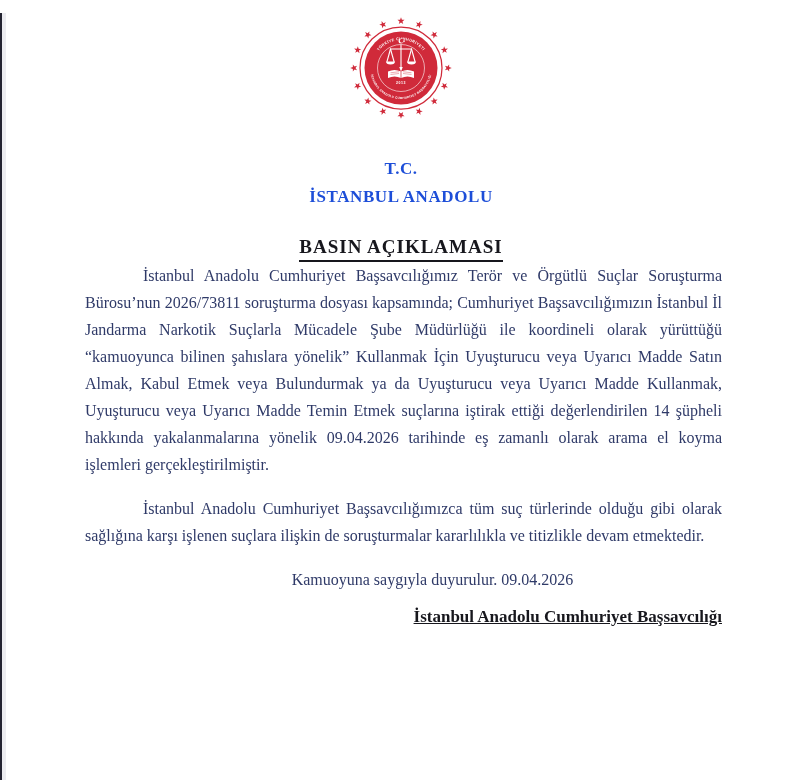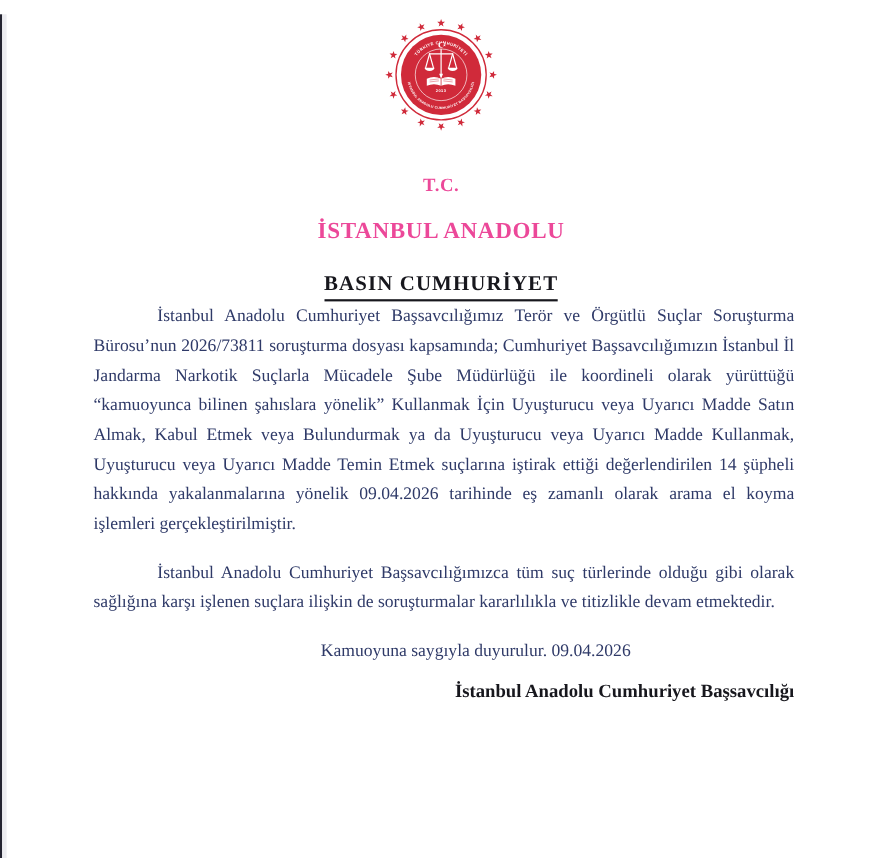--- a/index.html
+++ b/index.html
@@ -22,25 +22,25 @@
 
   .seal-wrap {
     width: 110px; height: 110px;
     margin: 13px auto 0 auto;
   }
   .seal-wrap svg { display: block; width: 110px; height: 110px; }
 
   .heading {
     margin-top: 32px;
     text-align: center;
-    color: #ec4899;
+    color: #1d4ed8;
     font-weight: bold;
   }
   .heading .h-line1 { font-size: 17px; line-height: 28px; letter-spacing: 0.5px; }
-  .heading .h-line2, .heading .h-line3 { font-size: 21px; line-height: 28px; letter-spacing: 0.6px; margin-top: 12px; }
+  .heading .h-line2, .heading .h-line3 { font-size: 17px; line-height: 28px; letter-spacing: 0.6px; }
 
   .subject-row { text-align: center; margin-top: 24px; }
   .subject {
     display: inline-block;
     font-size: 19px;
     font-weight: bold;
     color: #17171d;
     letter-spacing: 1px;
     border-bottom: 2.5px solid #17171d;
     padding-bottom: 1px;
@@ -62,20 +62,21 @@
     text-align: center;
     margin-top: 6px;
     margin-bottom: 14px;
   }
   .signature {
     margin-top: 12px;
     text-align: right;
     font-size: 17px;
     font-weight: bold;
     color: #17171d;
+    text-decoration: underline;
   }
 </style>
 </head>
 <body>
 
 <div class="doc">
   <div class="edge-strip"></div>
   <div class="edge-shadow"></div>
 
   <div class="seal-wrap">
@@ -148,21 +149,21 @@
       <text x="110" y="142" text-anchor="middle" font-size="7" font-weight="bold" fill="#ffffff" letter-spacing="1" font-family="Liberation Sans, sans-serif">2013</text>
     </svg>
   </div>
 
   <div class="heading">
     <div class="h-line1">T.C.</div>
     <div class="h-line2">İSTANBUL ANADOLU</div>
   </div>
 
   <div class="subject-row">
-    <span class="subject">BASIN CUMHURİYET</span>
+    <span class="subject">BASIN AÇIKLAMASI</span>
   </div>
 
   <div class="content">
     <p>İstanbul Anadolu Cumhuriyet Başsavcılığımız Terör ve Örgütlü Suçlar Soruşturma Bürosu’nun 2026/73811 soruşturma dosyası kapsamında; Cumhuriyet Başsavcılığımızın İstanbul İl Jandarma Narkotik Suçlarla Mücadele Şube Müdürlüğü ile koordineli olarak yürüttüğü “kamuoyunca bilinen şahıslara yönelik” Kullanmak İçin Uyuşturucu veya Uyarıcı Madde Satın Almak, Kabul Etmek veya Bulundurmak ya da Uyuşturucu veya Uyarıcı Madde Kullanmak, Uyuşturucu veya Uyarıcı Madde Temin Etmek suçlarına iştirak ettiği değerlendirilen 14 şüpheli hakkında yakalanmalarına yönelik 09.04.2026 tarihinde eş zamanlı olarak arama el koyma işlemleri gerçekleştirilmiştir.</p>
     <p>İstanbul Anadolu Cumhuriyet Başsavcılığımızca tüm suç türlerinde olduğu gibi olarak sağlığına karşı işlenen suçlara ilişkin de soruşturmalar kararlılıkla ve titizlikle devam etmektedir.</p>
     <p class="closing">Kamuoyuna saygıyla duyurulur. 09.04.2026</p>
     <div class="signature">İstanbul Anadolu Cumhuriyet Başsavcılığı</div>
   </div>
 </div>
 

